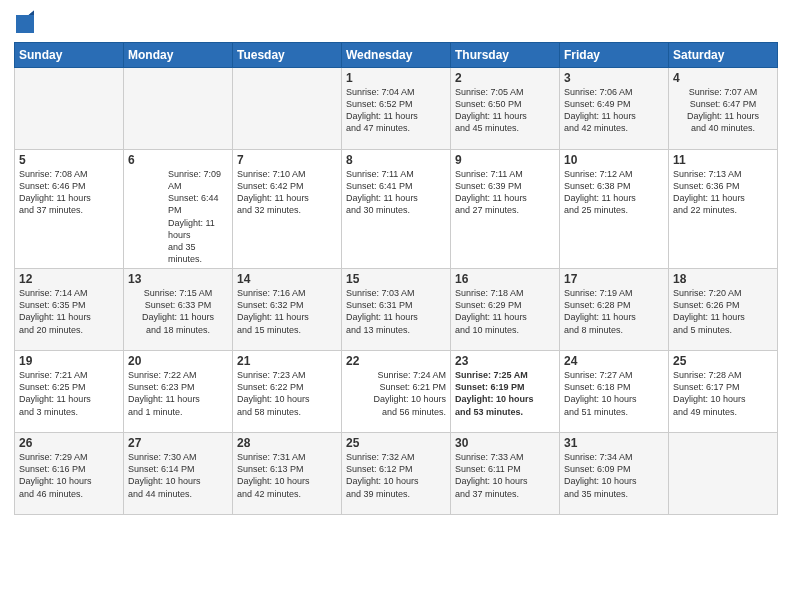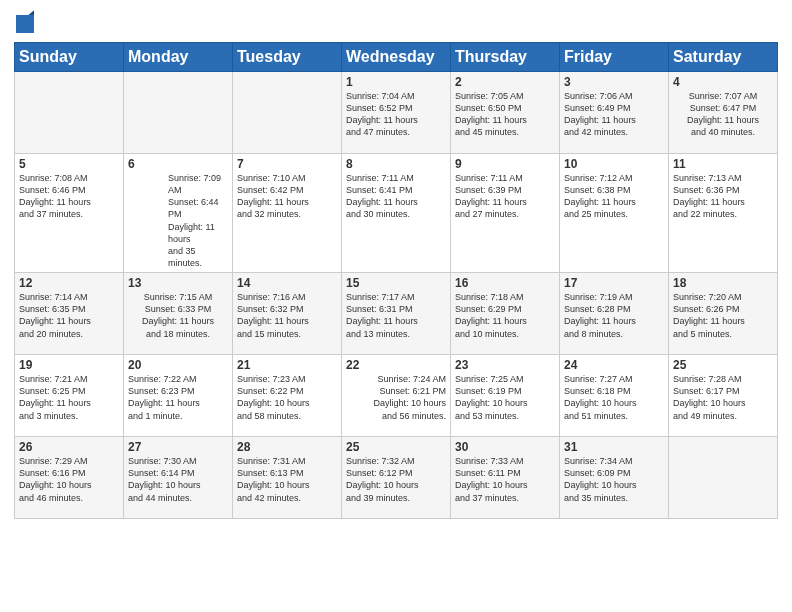--- a/index.html
+++ b/index.html
@@ -51,21 +51,21 @@
       color: #555;
     }
     table {
       width: 100%;
       border-collapse: collapse;
       table-layout: fixed;
     }
     thead tr th {
       background-color: #2a6db5;
       color: #fff;
-      font-size: 16px;
+      font-size: 12px;
       font-weight: bold;
       padding: 5px 4px;
       text-align: left;
       border: 1px solid #1a5a9a;
     }
     tbody tr td {
       border: 1px solid #ccc;
       vertical-align: top;
       padding: 3px 4px;
       font-size: 9.5px;
@@ -225,21 +225,21 @@
           </td>
           <td>
             <span class="day-num">14</span>
             <div class="day-info" style="white-space: pre-line;">Sunrise: 7:16 AM
 Sunset: 6:32 PM
 Daylight: 11 hours
 and 15 minutes.</div>
           </td>
           <td>
             <span class="day-num">15</span>
-            <div class="day-info" style="white-space: pre-line;">Sunrise: 7:17 AM
+            <div class="day-info" style="white-space: pre-line;">Sunrise: 7:03 AM
 Sunset: 6:31 PM
 Daylight: 11 hours
 and 13 minutes.</div>
           </td>
           <td>
             <span class="day-num">16</span>
             <div class="day-info" style="white-space: pre-line;">Sunrise: 7:18 AM
 Sunset: 6:29 PM
 Daylight: 11 hours
 and 10 minutes.</div>
@@ -283,21 +283,21 @@
           </td>
           <td>
             <span class="day-num">22</span>
             <div class="day-info" style="white-space: pre-line; text-align: right;">Sunrise: 7:24 AM
 Sunset: 6:21 PM
 Daylight: 10 hours
 and 56 minutes.</div>
           </td>
           <td>
             <span class="day-num">23</span>
-            <div class="day-info" style="white-space: pre-line;">Sunrise: 7:25 AM
+            <div class="day-info" style="white-space: pre-line; font-weight: bold;">Sunrise: 7:25 AM
 Sunset: 6:19 PM
 Daylight: 10 hours
 and 53 minutes.</div>
           </td>
           <td>
             <span class="day-num">24</span>
             <div class="day-info" style="white-space: pre-line;">Sunrise: 7:27 AM
 Sunset: 6:18 PM
 Daylight: 10 hours
 and 51 minutes.</div>

